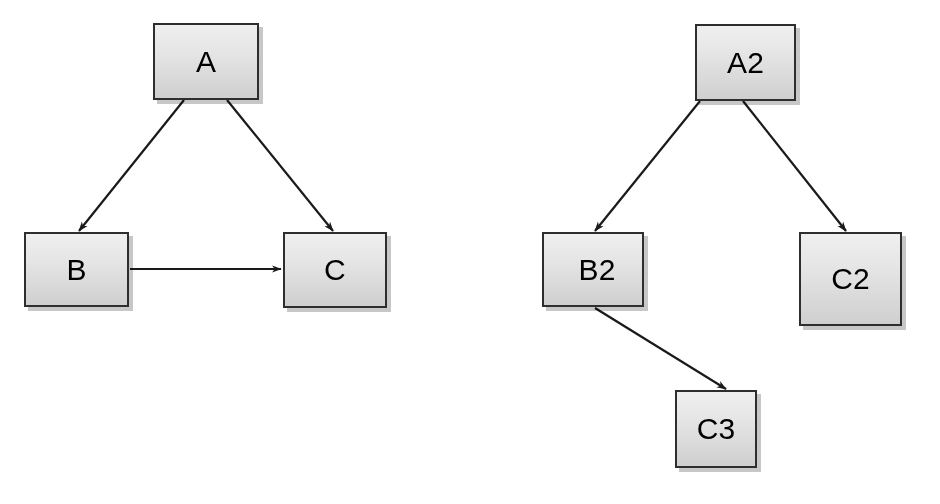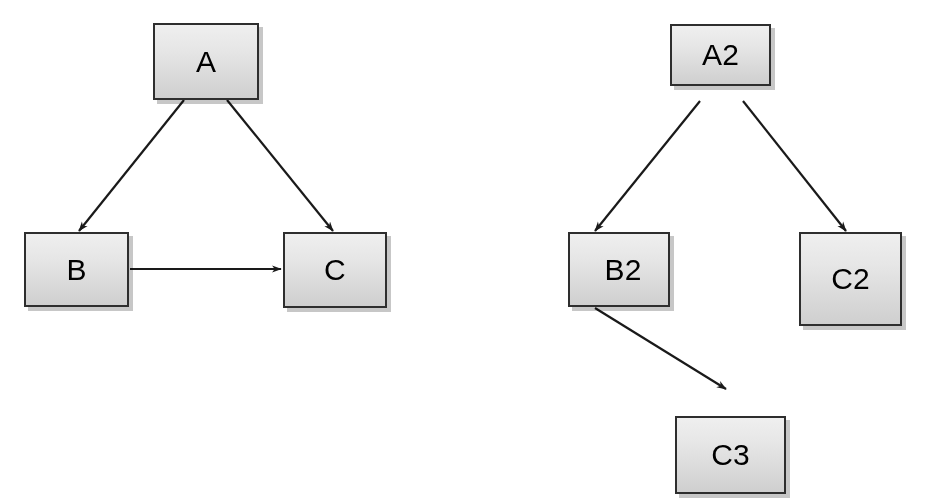--- a/index.html
+++ b/index.html
@@ -71,27 +71,27 @@
   <div id="node-group">
       <div class="node" style="left: 153px; top: 23px; width: 106px; height: 77px; border-color: rgb(46, 46, 46); background: linear-gradient(rgb(239, 239, 239) 0%, rgb(230, 230, 230) 35%, rgb(216, 216, 216) 75%, rgb(207, 207, 207) 100%); box-shadow: rgba(0, 0, 0, 0.22) 4px 4px 0px 0px;">
         <span class="node-label" style="color: rgb(0, 0, 0);">A</span>
       </div>
       <div class="node" style="left: 24px; top: 232px; width: 105px; height: 75px; border-color: rgb(46, 46, 46); background: linear-gradient(rgb(239, 239, 239) 0%, rgb(230, 230, 230) 35%, rgb(216, 216, 216) 75%, rgb(207, 207, 207) 100%); box-shadow: rgba(0, 0, 0, 0.22) 4px 4px 0px 0px;">
         <span class="node-label" style="color: rgb(0, 0, 0);">B</span>
       </div>
       <div class="node" style="left: 283px; top: 232px; width: 104px; height: 76px; border-color: rgb(46, 46, 46); background: linear-gradient(rgb(239, 239, 239) 0%, rgb(230, 230, 230) 35%, rgb(216, 216, 216) 75%, rgb(207, 207, 207) 100%); box-shadow: rgba(0, 0, 0, 0.22) 4px 4px 0px 0px;">
         <span class="node-label" style="color: rgb(0, 0, 0);">C</span>
       </div>
-      <div class="node" style="left: 670px; top: 24px; width: 101px; height: 62px; border-color: rgb(46, 46, 46); background: linear-gradient(rgb(239, 239, 239) 0%, rgb(230, 230, 230) 35%, rgb(216, 216, 216) 75%, rgb(207, 207, 207) 100%); box-shadow: rgba(0, 0, 0, 0.22) 4px 4px 0px 0px;">
+      <div class="node" style="left: 695px; top: 24px; width: 101px; height: 77px; border-color: rgb(46, 46, 46); background: linear-gradient(rgb(239, 239, 239) 0%, rgb(230, 230, 230) 35%, rgb(216, 216, 216) 75%, rgb(207, 207, 207) 100%); box-shadow: rgba(0, 0, 0, 0.22) 4px 4px 0px 0px;">
         <span class="node-label" style="color: rgb(0, 0, 0);">A2</span>
       </div>
-      <div class="node" style="left: 568px; top: 232px; width: 102px; height: 75px; border-color: rgb(46, 46, 46); background: linear-gradient(rgb(239, 239, 239) 0%, rgb(230, 230, 230) 35%, rgb(216, 216, 216) 75%, rgb(207, 207, 207) 100%); box-shadow: rgba(0, 0, 0, 0.22) 4px 4px 0px 0px; padding-left: 8px;">
+      <div class="node" style="left: 542px; top: 232px; width: 102px; height: 75px; border-color: rgb(46, 46, 46); background: linear-gradient(rgb(239, 239, 239) 0%, rgb(230, 230, 230) 35%, rgb(216, 216, 216) 75%, rgb(207, 207, 207) 100%); box-shadow: rgba(0, 0, 0, 0.22) 4px 4px 0px 0px; padding-left: 8px;">
         <span class="node-label" style="color: rgb(0, 0, 0);">B2</span>
       </div>
       <div class="node" style="left: 799px; top: 232px; width: 103px; height: 94px; border-color: rgb(46, 46, 46); background: linear-gradient(rgb(239, 239, 239) 0%, rgb(230, 230, 230) 35%, rgb(216, 216, 216) 75%, rgb(207, 207, 207) 100%); box-shadow: rgba(0, 0, 0, 0.22) 4px 4px 0px 0px;">
         <span class="node-label" style="color: rgb(0, 0, 0);">C2</span>
       </div>
-      <div class="node" style="left: 675px; top: 390px; width: 111px; height: 78px; border-color: rgb(46, 46, 46); background: linear-gradient(rgb(239, 239, 239) 0%, rgb(230, 230, 230) 35%, rgb(216, 216, 216) 75%, rgb(207, 207, 207) 100%); box-shadow: rgba(0, 0, 0, 0.22) 4px 4px 0px 0px; margin-top: 26px;">
+      <div class="node" style="left: 675px; top: 390px; width: 82px; height: 78px; border-color: rgb(46, 46, 46); background: linear-gradient(rgb(239, 239, 239) 0%, rgb(230, 230, 230) 35%, rgb(216, 216, 216) 75%, rgb(207, 207, 207) 100%); box-shadow: rgba(0, 0, 0, 0.22) 4px 4px 0px 0px;">
         <span class="node-label" style="color: rgb(0, 0, 0);">C3</span>
       </div>
     </div>
 
 </div>
 
 </body></html>

